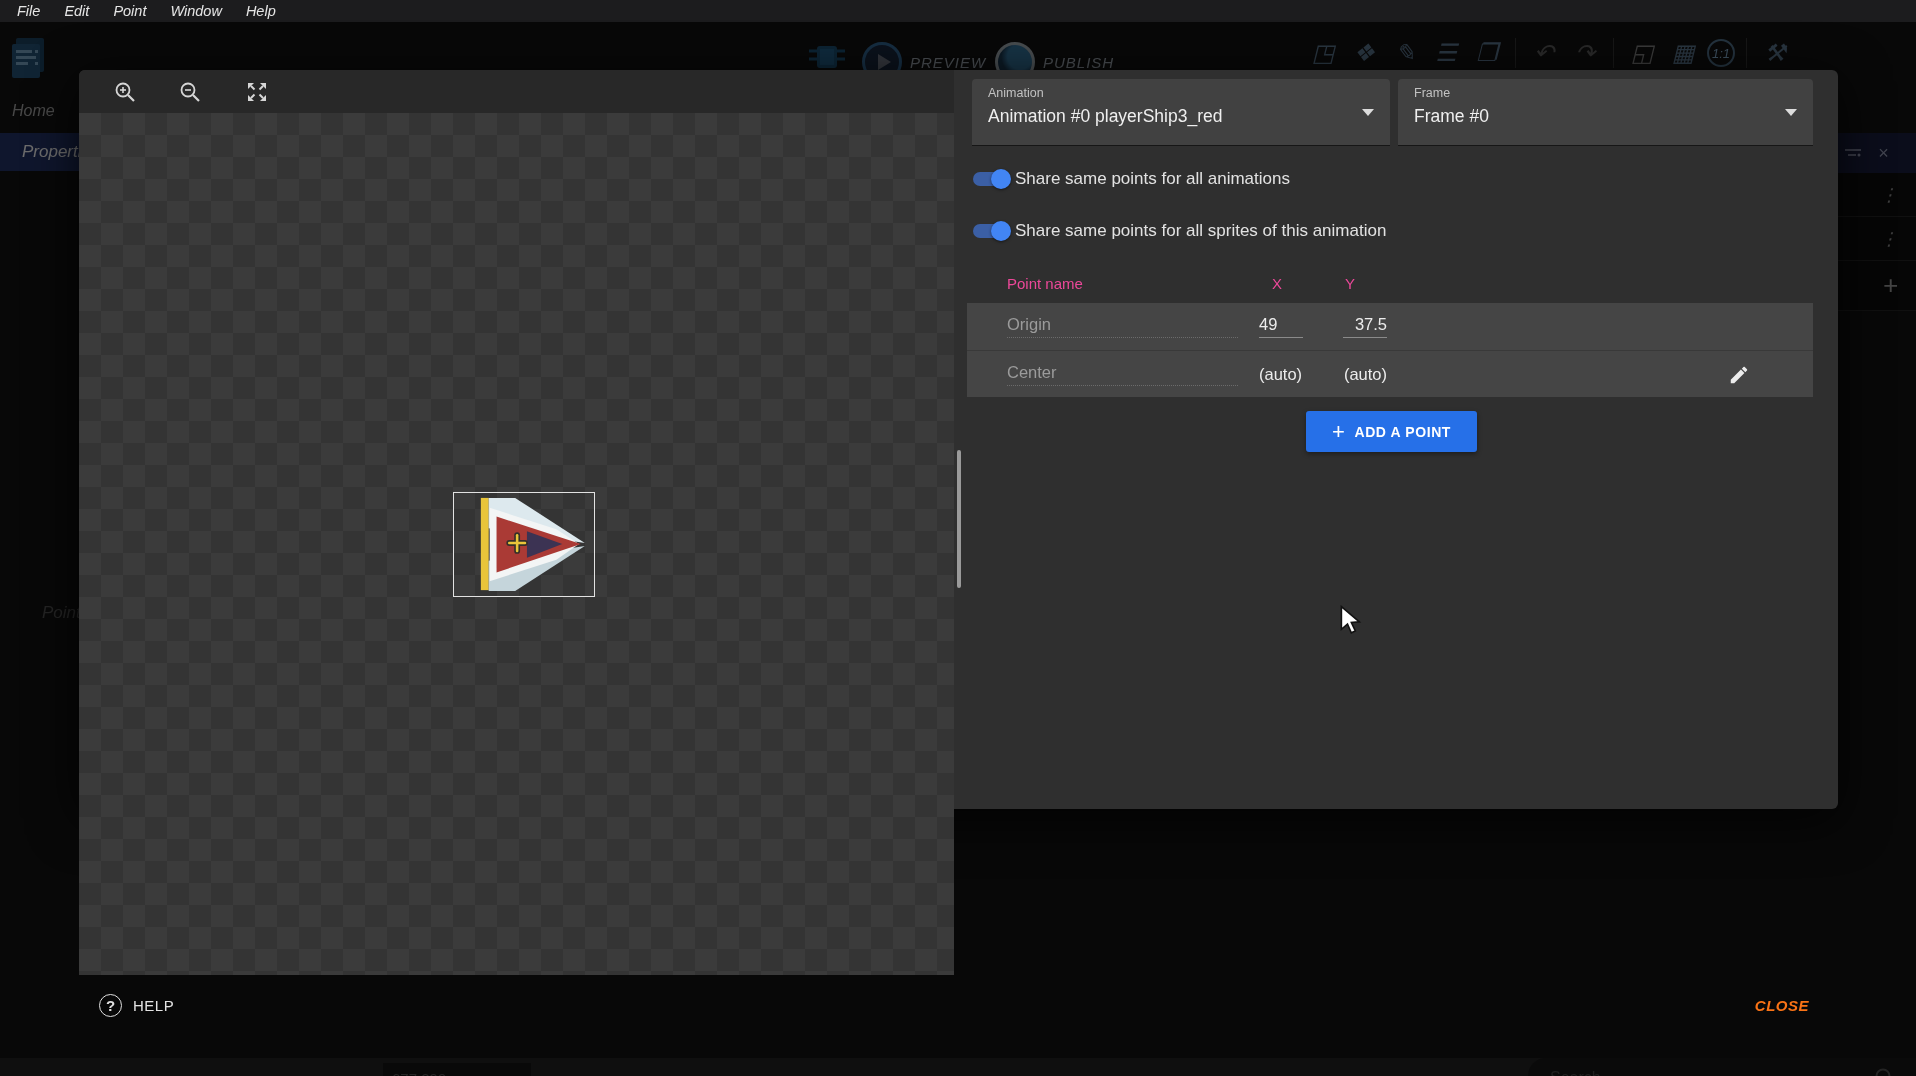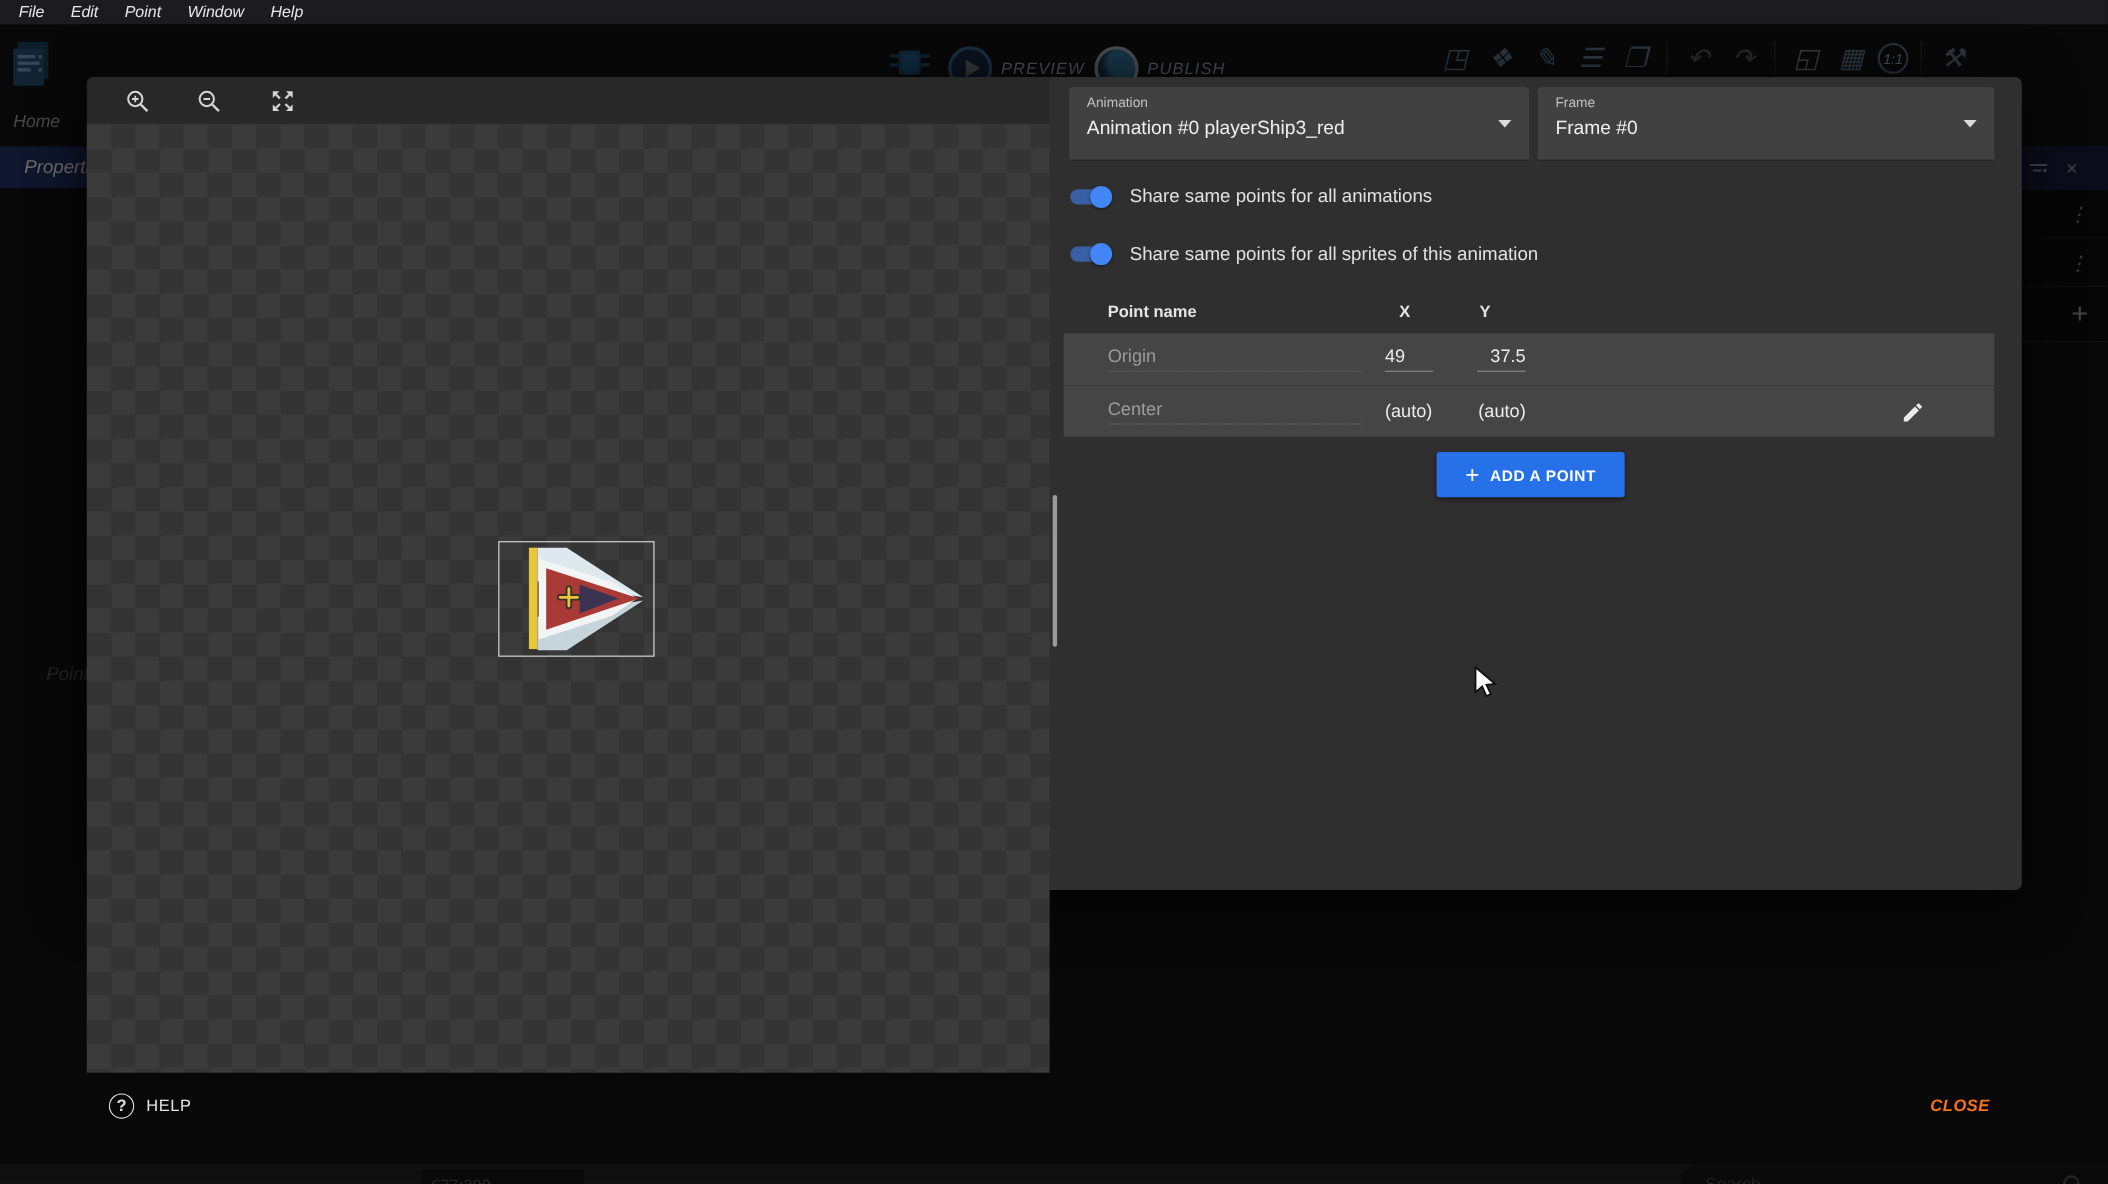--- a/index.html
+++ b/index.html
@@ -53,24 +53,24 @@
                    border-left:6px solid transparent; border-right:6px solid transparent;
                    border-top:7px solid #dcdcdc; }
 
   
   .toggle-row { position:absolute; left:891px; height:28px; display:flex; align-items:center; }
   .switch { position:relative; width:43px; height:22px; cursor:pointer; flex:0 0 auto; }
   .switch .track { position:absolute; left:3px; top:4px; width:34px; height:14px;
                    border-radius:7px; background:#3b5fa5; }
   .switch .thumb { position:absolute; right:2px; top:1px; width:20px; height:20px;
                    border-radius:50%; background:#4285f4; box-shadow:0 1px 3px rgba(0,0,0,.5); }
-  .toggle-label { margin-left:14px; font-size:17px; color:#e2e2e2; }
-
-  
-  .th { position:absolute; top:205px; font-size:15px; font-weight:bold; color:#e5e5e5; }
+  .toggle-label { margin-left:2px; font-size:17px; color:#e2e2e2; }
+
+  
+  .th { position:absolute; top:205px; font-size:15px; font-weight:normal; color:#ec4899; }
   .rows-panel { position:absolute; left:888px; top:233px; width:846px; height:94px;
                 background:#454545; }
   .prow { position:relative; height:47px; display:flex; align-items:center; }
   .prow + .prow { border-top:1px solid #393939; }
   .pname { position:absolute; left:40px; width:231px; font-size:16.5px; color:#9b9b9b;
            border-bottom:1px dotted #6b6b6b; padding-bottom:3px; }
   .pval { position:absolute; width:44px; font-size:16.5px; color:#ececec; }
   .pval.underlined { border-bottom:1px solid #8a8a8a; padding-bottom:3px; }
   .px { left:292px; } .py { left:376px;text-align:right; }
   .row-edit { position:absolute; left:758px; top:10px; width:28px; height:28px;

